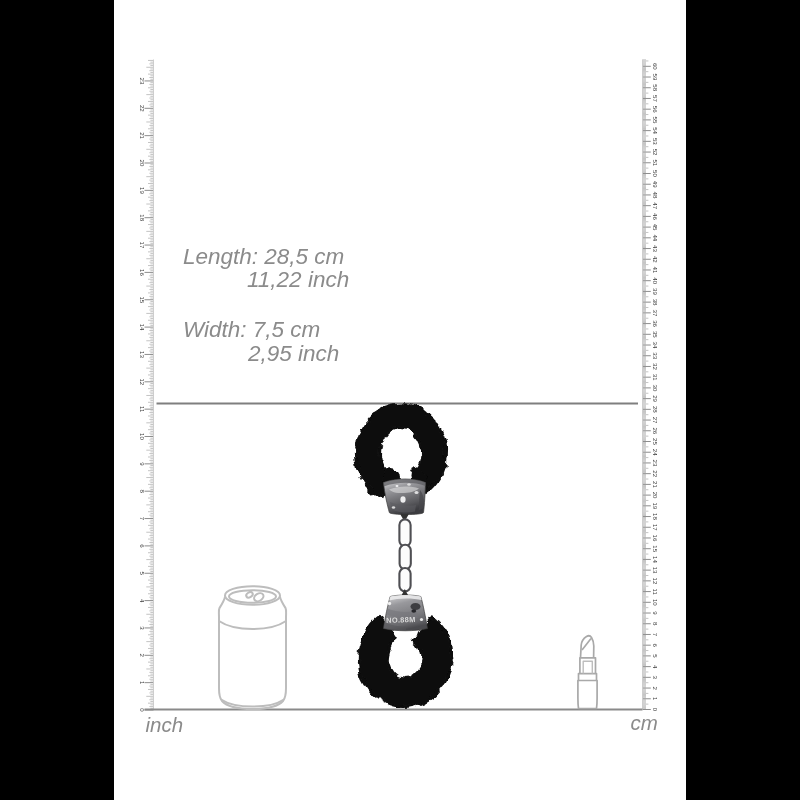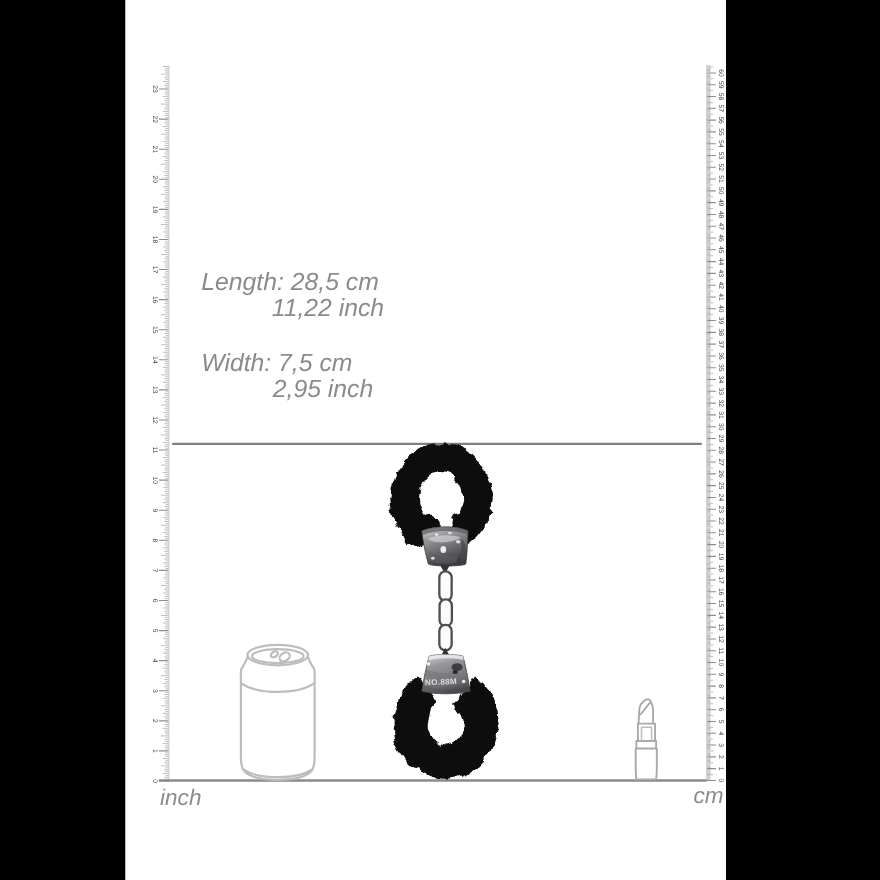--- a/index.html
+++ b/index.html
@@ -1,16 +1,16 @@
 <!DOCTYPE html>
 <html><head>
 <meta charset="utf-8">
 <style>
 html,body{margin:0;padding:0;background:#000;}
-#stage{position:relative;width:660px;height:800px;background:#737373;overflow:hidden;}
+#stage{position:relative;width:800px;height:800px;background:#e5e5e5;overflow:hidden;}
 svg{position:absolute;left:0;top:0;}
 </style>
 </head>
 <body>
 <div id="stage">
 <svg width="800" height="800" viewBox="0 0 800 800">
 <defs>
 <filter id="fur" x="-40%" y="-40%" width="180%" height="180%">
 <feTurbulence type="fractalNoise" baseFrequency="0.07" numOctaves="3" seed="11" result="n"></feTurbulence>
 <feDisplacementMap in="SourceGraphic" in2="n" scale="10" xChannelSelector="R" yChannelSelector="G"></feDisplacementMap>

